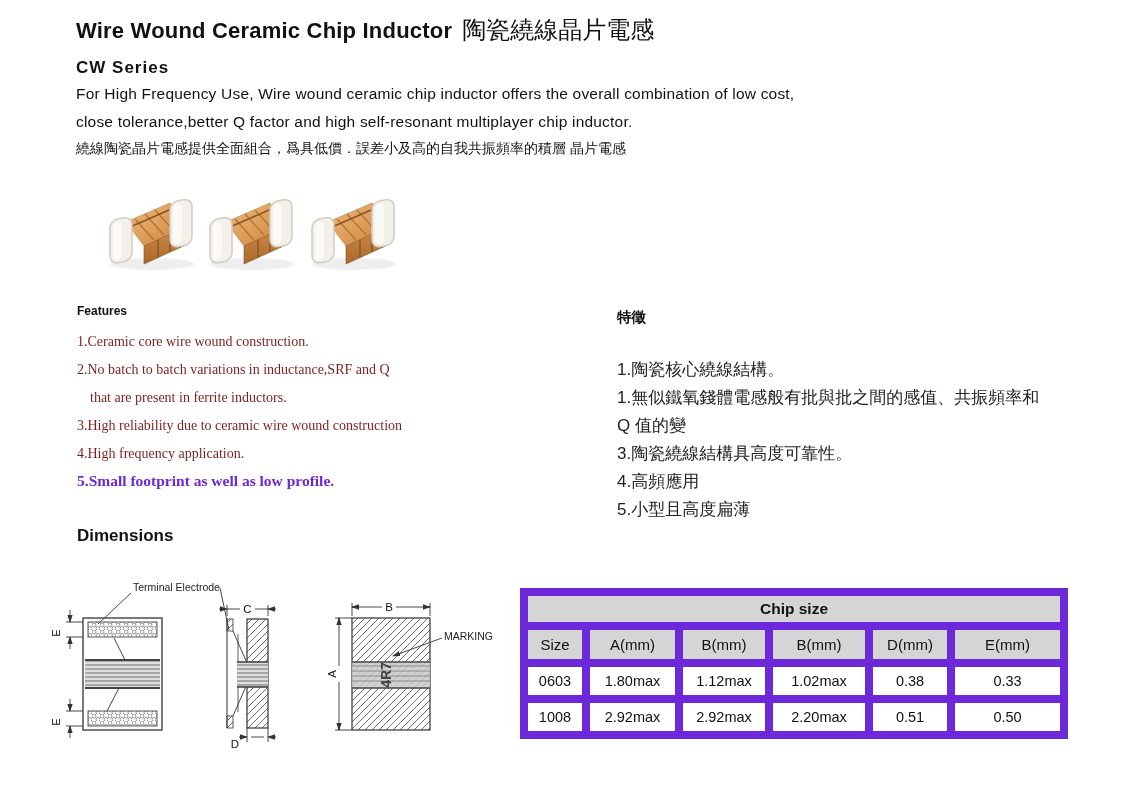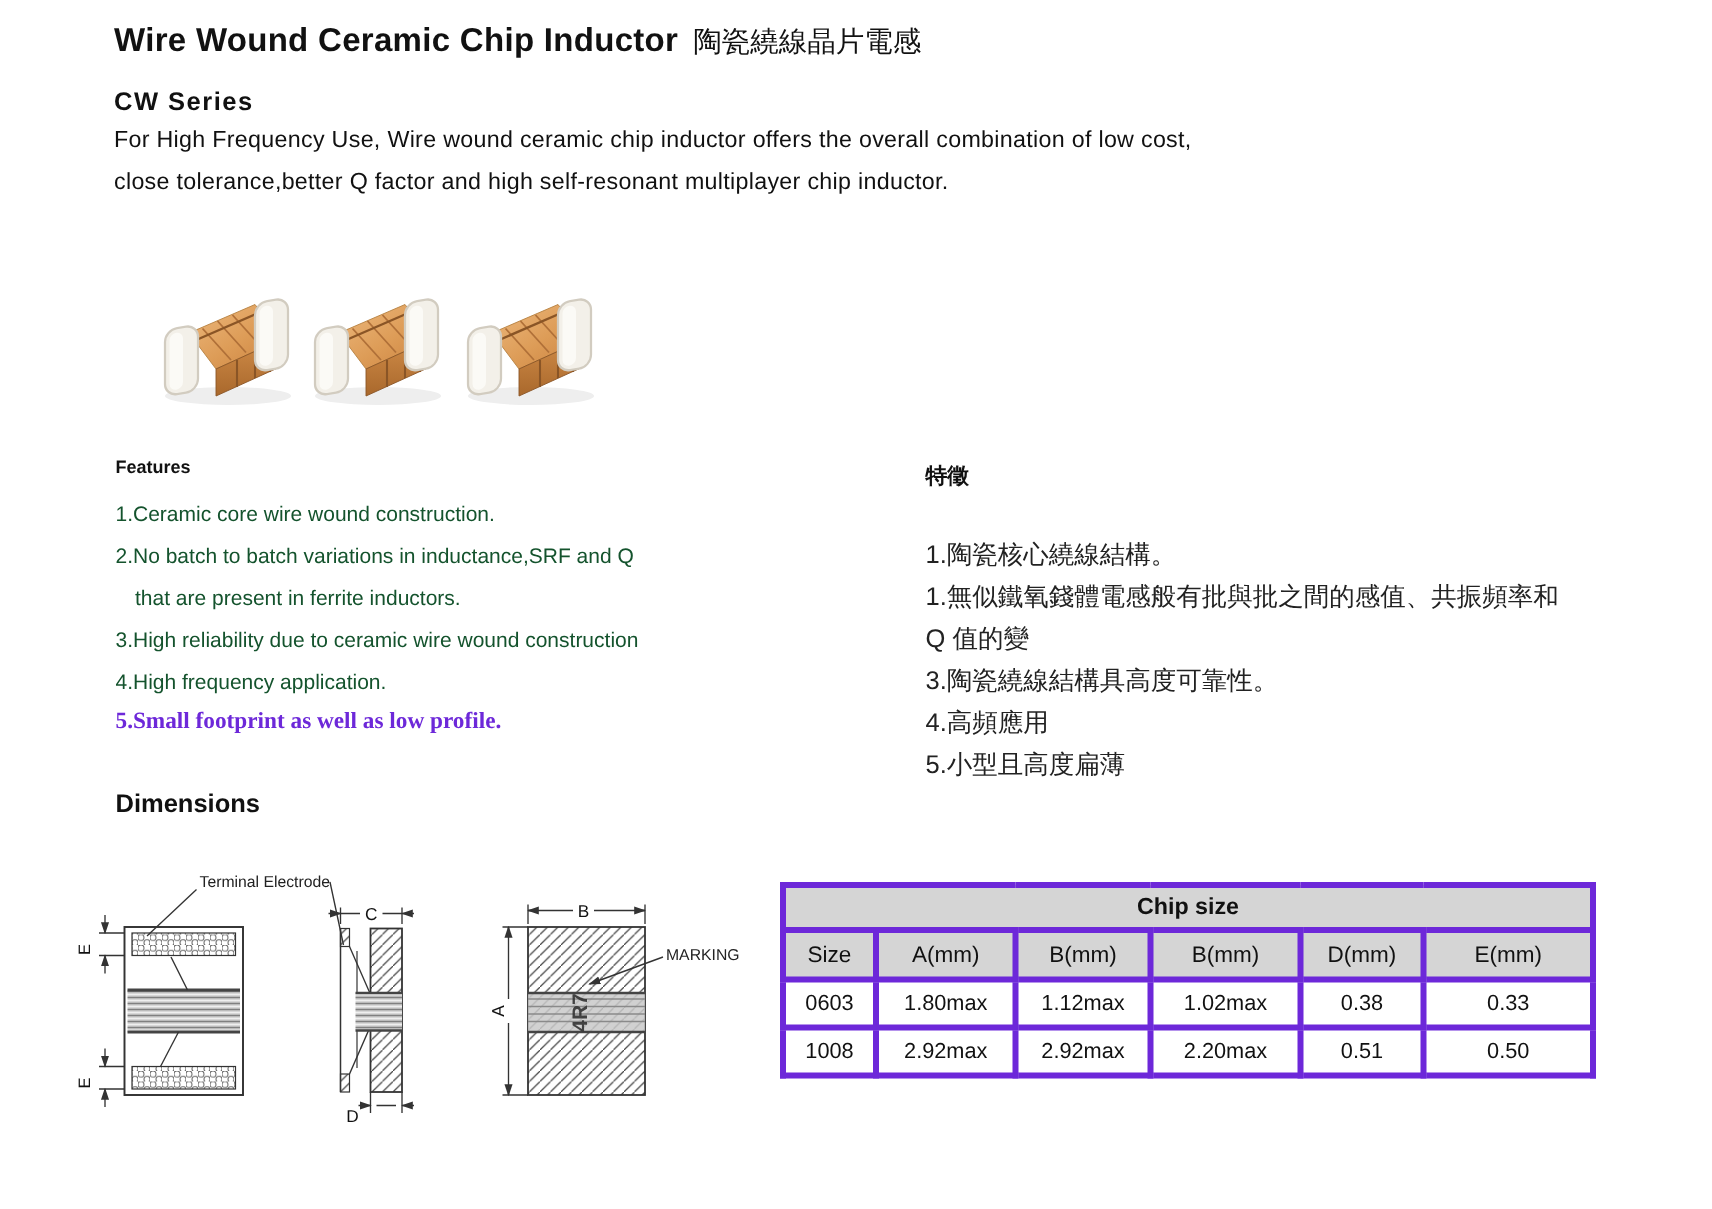--- a/index.html
+++ b/index.html
@@ -3,57 +3,58 @@
 <meta charset="utf-8">
 <style>
   html,body{margin:0;padding:0;background:#fff;}
   #page{position:relative;width:1141px;height:806px;background:#ffffff;overflow:hidden;
         font-family:"Liberation Sans",sans-serif;color:#111;}
   .abs{position:absolute;}
 
   
   .title-row{top:14px;left:76px;white-space:nowrap;}
   .title-en{font-size:22px;font-weight:bold;letter-spacing:.2px;}
-  .title-zh{font-size:19px;font-weight:normal;margin-left:10px;}
+  .title-zh{font-size:24px;font-weight:normal;margin-left:10px;}
   .series{top:58px;left:76px;font-size:17px;font-weight:bold;letter-spacing:1px;}
   .intro{left:76px;font-size:15.5px;letter-spacing:.2px;}
   .intro-zh{left:76px;font-size:14px;}
 
   
   .feat-head{top:304px;left:77px;font-size:12px;font-weight:bold;}
-  .feat{left:77px;font-size:14px;color:#14532d;white-space:nowrap;}
+  .feat{left:77px;font-size:14px;color:#7f1d1d;white-space:nowrap;font-family:Liberation Serif, serif;}
   .feat.cont{left:90px;}
   .feat.serif{font-family:"Liberation Serif",serif;font-weight:bold;font-size:15.5px;color:#6d28d9;}
   .featzh-head{top:308px;left:617px;font-size:14.5px;font-weight:bold;}
   .featzh{left:617px;font-size:17px;color:#222;white-space:nowrap;}
 
   .dim-head{top:526px;left:77px;font-size:17px;font-weight:bold;}
 
   
   table.chip{position:absolute;left:520px;top:588px;border-collapse:collapse;
              table-layout:fixed;font-size:14.5px;}
-  table.chip td,table.chip th{border:4px solid #6d28d9;text-align:center;padding:0;
+  table.chip td,table.chip th{border:8px solid #6d28d9;text-align:center;padding:0;
              height:28px;background:#fff;}
   table.chip .hd{background:#d5d5d5;font-weight:normal;font-size:15px;height:29px;}
   table.chip .ttl{background:#d5d5d5;font-weight:bold;font-size:15.5px;height:26px;border-bottom-width:3px;}
   table.chip{border:3px solid #000;}
 
   svg text{font-family:"Liberation Sans",sans-serif;}
 </style>
 </head>
 <body>
 
 <div id="page">
 
   <div class="abs title-row">
     <span class="title-en">Wire Wound Ceramic Chip Inductor</span><span class="title-zh">陶瓷繞線晶片電感</span>
   </div>
   <div class="abs series">CW  Series</div>
   <div class="abs intro" style="top:113px;">close tolerance,better Q factor and high self-resonant multiplayer chip inductor.</div>
   <div class="abs intro" style="top:85px;">For High Frequency Use, Wire wound ceramic chip inductor offers the overall combination of low cost,</div>
+  <div class="abs intro-zh" style="top:140px;">繞線陶瓷晶片電感提供全面組合，爲具低價．誤差小及高的自我共振頻率的積層 晶片電感</div>
 
   <svg class="abs" style="top:188px;left:100px;" width="320" height="90" viewBox="0 0 320 90">
     <defs>
       <linearGradient id="copTop" x1="0" y1="0" x2="1" y2="1">
         <stop offset="0" stop-color="#edb97e"></stop>
           <stop offset="0.55" stop-color="#dd9c57"></stop>
           <stop offset="1" stop-color="#c9813f"></stop>
       </linearGradient>
       <linearGradient id="copFront" x1="0" y1="0" x2="0" y2="1">
         <stop offset="0" stop-color="#d08c48"></stop>

